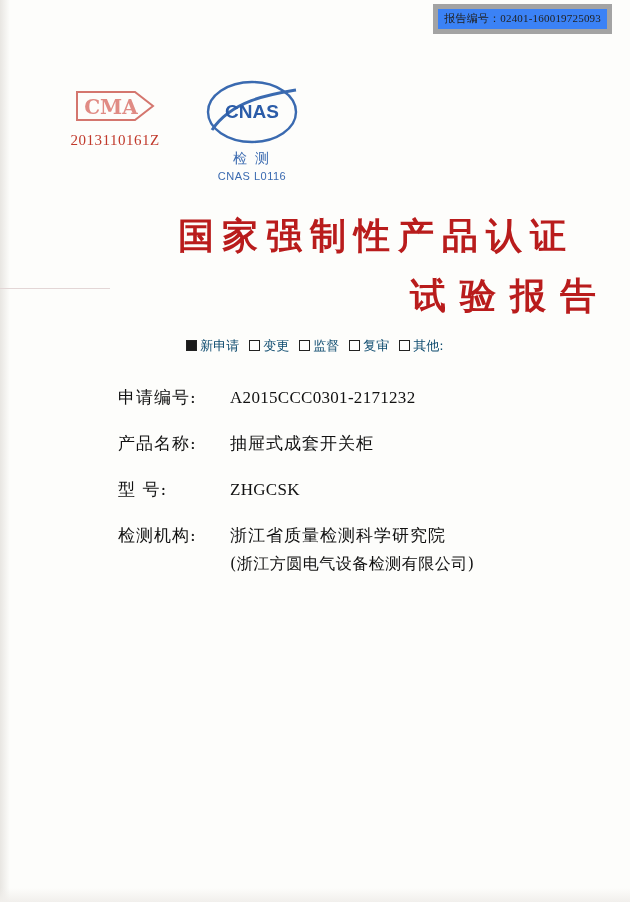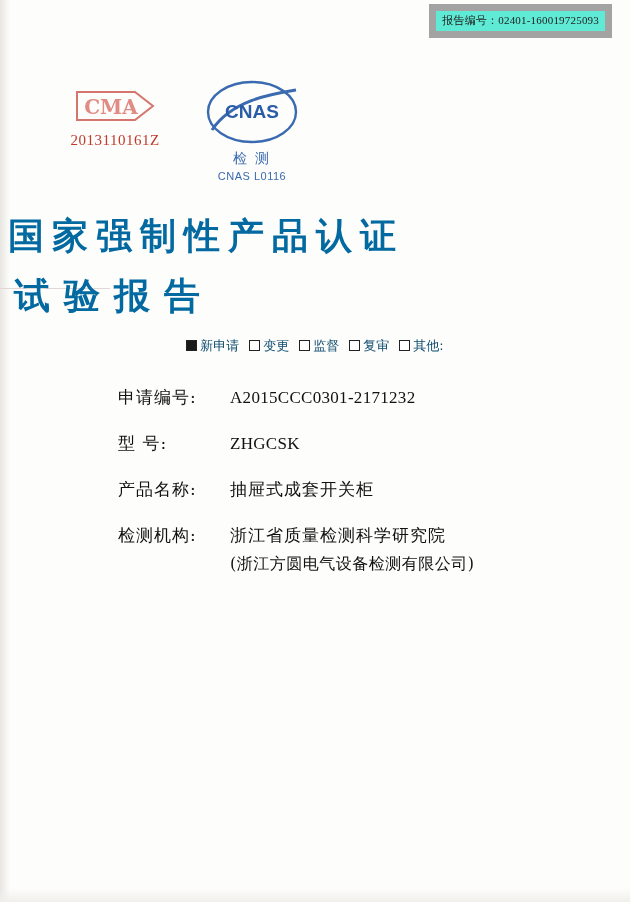--- a/index.html
+++ b/index.html
@@ -43,26 +43,26 @@
     left: 0; bottom: 0;
     width: 630px; height: 14px;
     background: linear-gradient(to top, #f1efec, rgba(255,255,255,0));
   }
 
   
   .report-no {
     position: absolute;
     top: 4px;
     right: 18px;
-    border: 7px solid #a3a3a3;
+    border: 5px solid #a3a3a3;
     padding: 2px 6px 3px 6px;
     font-size: 11px;
     letter-spacing: 0.2px;
     color: #222;
-    background: #5eead4;
+    background: #3b82f6;
     white-space: nowrap;
   }
   .report-no .label { font-family: "Liberation Sans", sans-serif; font-size: 11px; }
   .report-no .value { font-family: "Liberation Serif", serif; font-size: 11px; }
 
   
   .logos {
     position: absolute;
     top: 78px;
     left: 0;
@@ -115,36 +115,37 @@
     font-size: 11px;
     color: #3a6ab0;
     letter-spacing: 0.5px;
     margin-top: 2px;
   }
 
   
   .title-1, .title-2 {
     position: absolute;
     width: 574px;
-    text-align: left;
+    text-align: right;
     font-family: "DejaVu Serif", serif;
     font-weight: bold;
-    color: #0369a1;
+    color: #b91c1c;
   }
   .title-1 {
     top: 212px;
     font-size: 36px;
     letter-spacing: 8px;
     text-indent: 8px;
   }
   .title-2 {
     top: 272px;
     font-size: 36px;
     letter-spacing: 14px;
     text-indent: 14px;
+    padding-left: 36px;
   }
 
   
   .checkline {
     position: absolute;
     top: 337px;
     width: 630px;
     text-align: center;
     font-family: "DejaVu Sans", sans-serif;
     font-size: 13px;
@@ -264,30 +265,30 @@
   </div>
 
   <div class="fields">
 
     <div class="field-row">
       <div class="field-label">申请编号:</div>
       <div class="field-value">A2015CCC0301-2171232</div>
     </div>
 
     <div class="field-row">
+      <div class="field-label">产品名称:</div>
+      <div class="field-value cjk">抽屉式成套开关柜</div>
+    </div>
+
+    <div class="field-row">
       <div class="field-label spaced">型  号:</div>
       <div class="field-value">ZHGCSK</div>
     </div>
 
     <div class="field-row">
-      <div class="field-label">产品名称:</div>
-      <div class="field-value cjk">抽屉式成套开关柜</div>
-    </div>
-
-    <div class="field-row">
       <div class="field-label">检测机构:</div>
       <div class="field-value cjk">浙江省质量检测科学研究院</div>
     </div>
 
     <div class="field-sub">(浙江方圆电气设备检测有限公司)</div>
 
   </div>
 
 
 </div>

